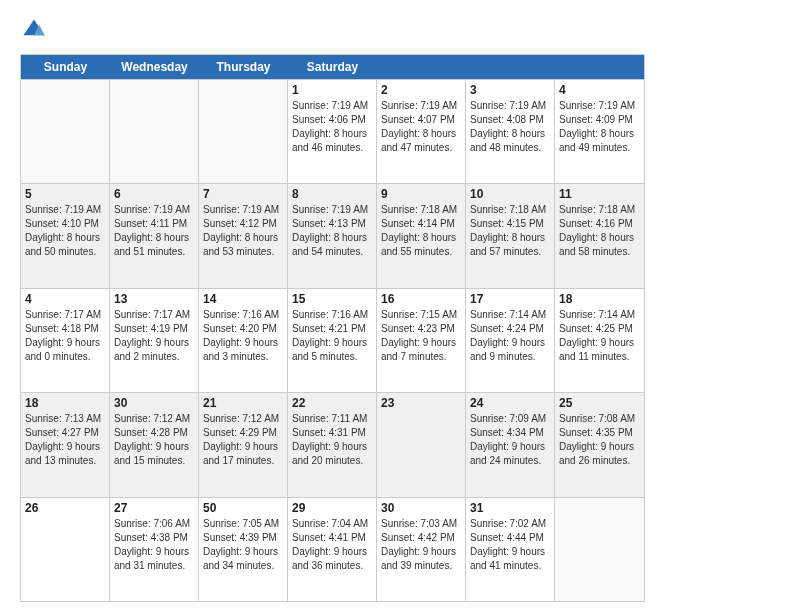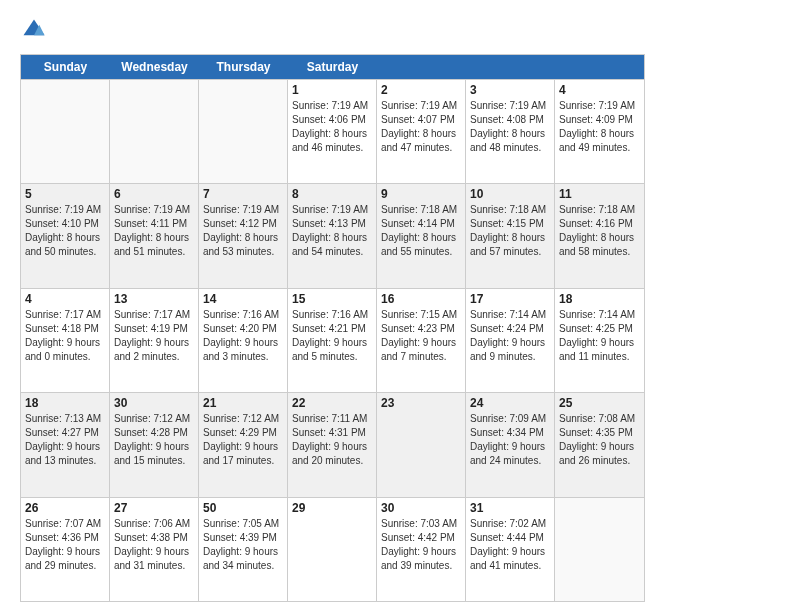--- a/index.html
+++ b/index.html
@@ -301,38 +301,38 @@
           <div class="cal-cell shaded">
             <div class="day-num">25</div>
             <div class="cell-detail" style="white-space: pre-line;">Sunrise: 7:08 AM
 Sunset: 4:35 PM
 Daylight: 9 hours and 26 minutes.</div>
           </div>
         </div>
         <div class="cal-row">
           <div class="cal-cell">
             <div class="day-num">26</div>
-            <div class="cell-detail" style="white-space: pre-line;">Sunrise: 7:07 AM
-Sunset: 4:36 PM
-Daylight: 9 hours and 29 minutes.</div>
           </div>
           <div class="cal-cell">
             <div class="day-num">27</div>
             <div class="cell-detail" style="white-space: pre-line;">Sunrise: 7:06 AM
 Sunset: 4:38 PM
 Daylight: 9 hours and 31 minutes.</div>
           </div>
           <div class="cal-cell">
             <div class="day-num">50</div>
             <div class="cell-detail" style="white-space: pre-line;">Sunrise: 7:05 AM
 Sunset: 4:39 PM
 Daylight: 9 hours and 34 minutes.</div>
           </div>
           <div class="cal-cell">
             <div class="day-num">29</div>
+            <div class="cell-detail" style="white-space: pre-line;">Sunrise: 7:04 AM
+Sunset: 4:41 PM
+Daylight: 9 hours and 36 minutes.</div>
           </div>
           <div class="cal-cell">
             <div class="day-num">30</div>
             <div class="cell-detail" style="white-space: pre-line;">Sunrise: 7:03 AM
 Sunset: 4:42 PM
 Daylight: 9 hours and 39 minutes.</div>
           </div>
           <div class="cal-cell">
             <div class="day-num">31</div>
             <div class="cell-detail" style="white-space: pre-line;">Sunrise: 7:02 AM

